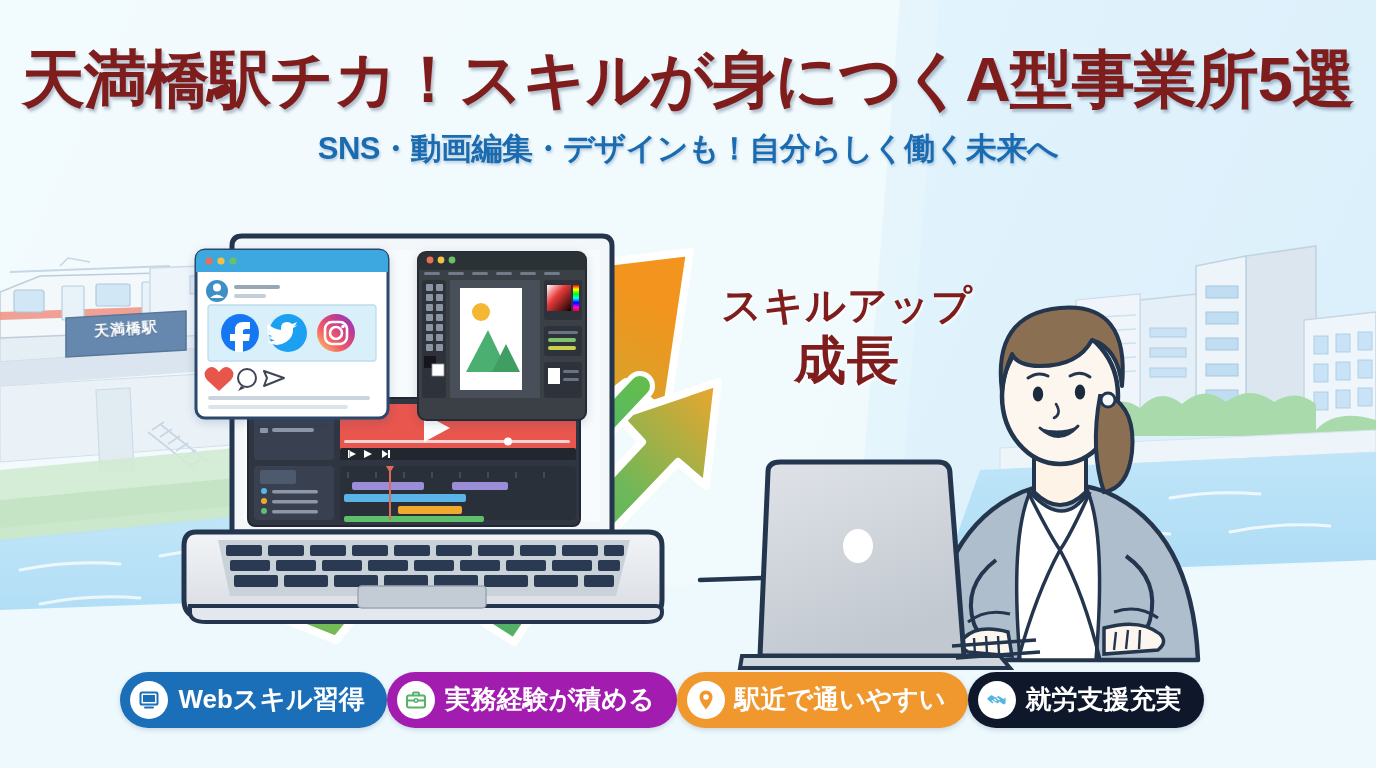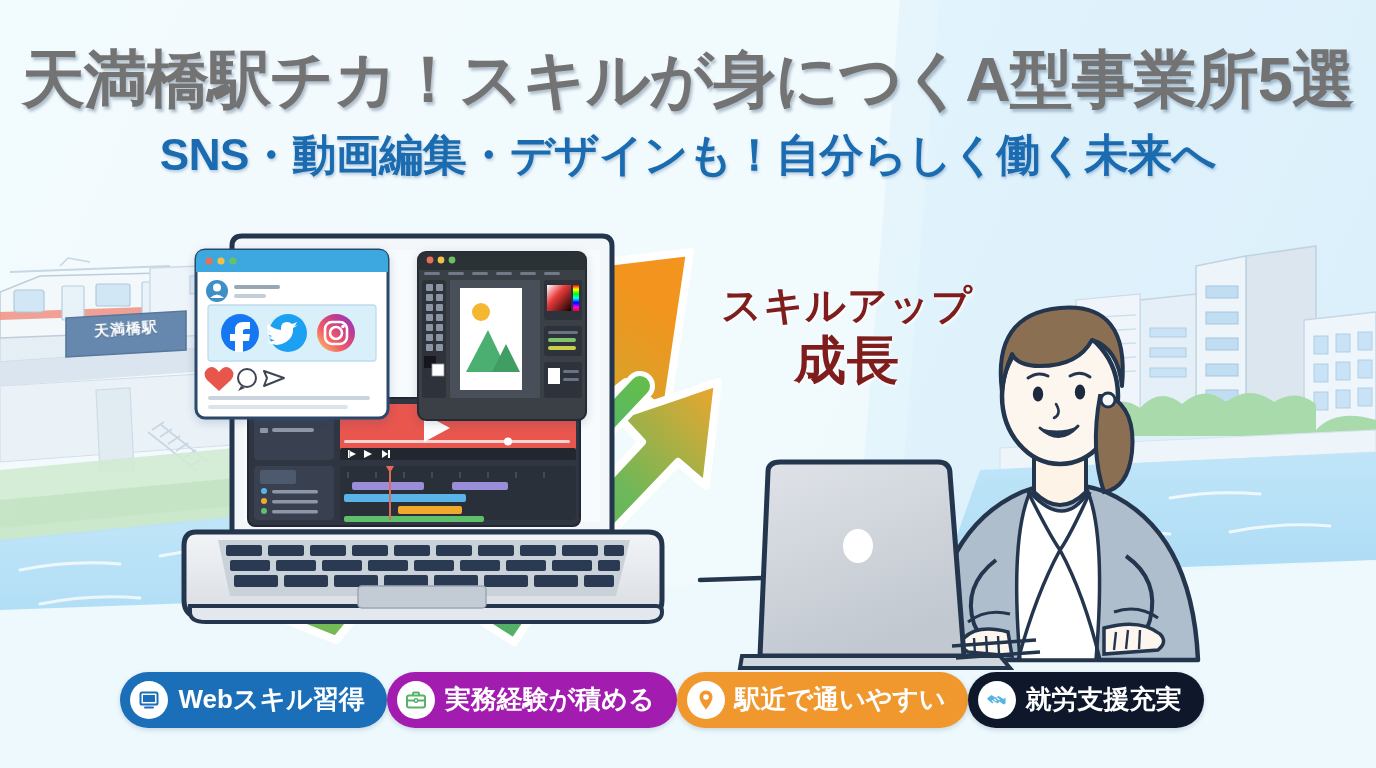--- a/index.html
+++ b/index.html
@@ -12,29 +12,29 @@
   #stage { position:absolute; inset:0; width:1376px; height:768px; overflow:hidden; }
   svg.full { position:absolute; left:0; top:0; width:1376px; height:768px; }
 
   
   #headings { position:absolute; left:0; top:0; width:1376px; z-index:40; }
   #title {
     text-align:center;
     font-size:63px;
     line-height:1.0;
     font-weight:bold;
-    color:#737373;
+    color:#7f1d1d;
     letter-spacing:-1px;
     margin-top:48px;
     text-shadow:2px 3px 3px rgba(25,55,95,0.30);
     white-space:nowrap;
   }
   #subtitle {
     text-align:center;
-    font-size:44px;
+    font-size:31px;
     line-height:1.0;
     font-weight:bold;
     color:#1a6bb0;
     letter-spacing:-0.5px;
     margin-top:22px;
     text-shadow:1px 2px 3px rgba(30,80,140,0.28);
     white-space:nowrap;
   }
 
   

